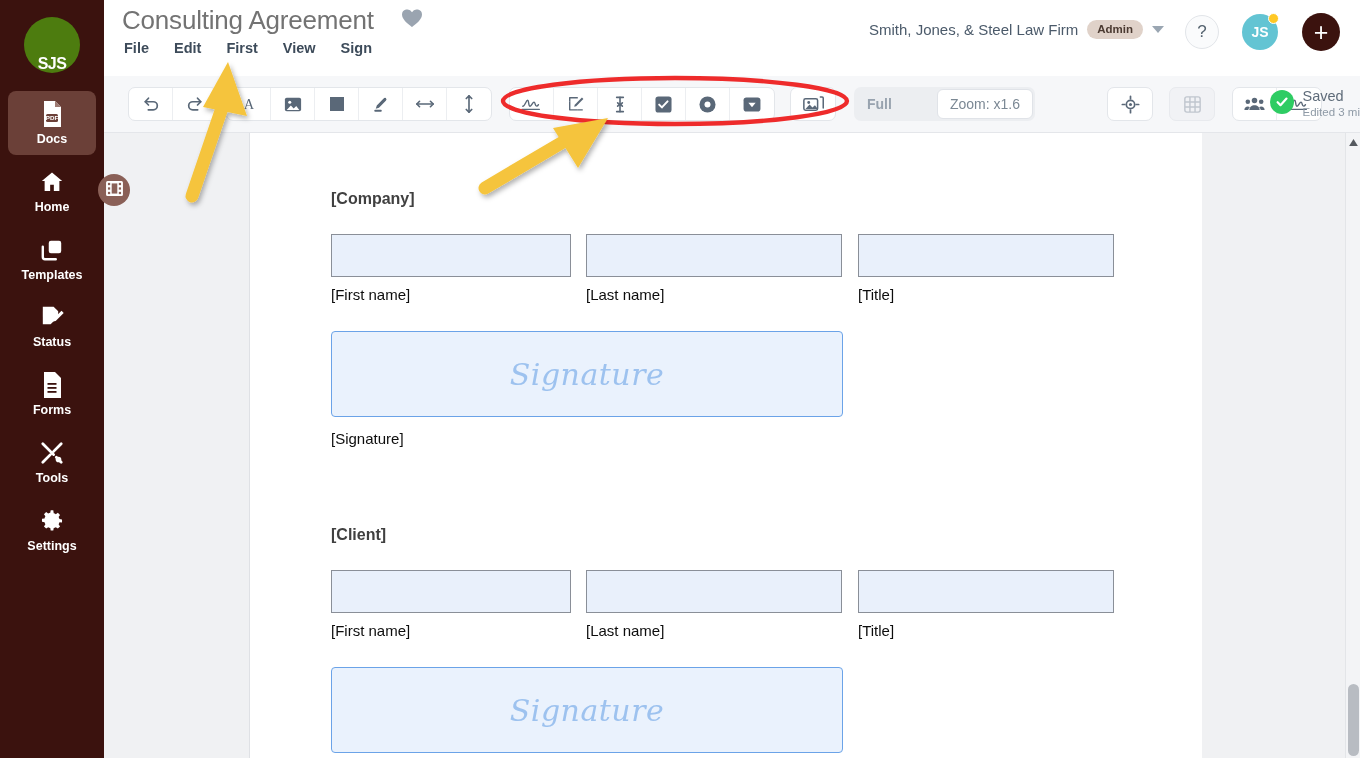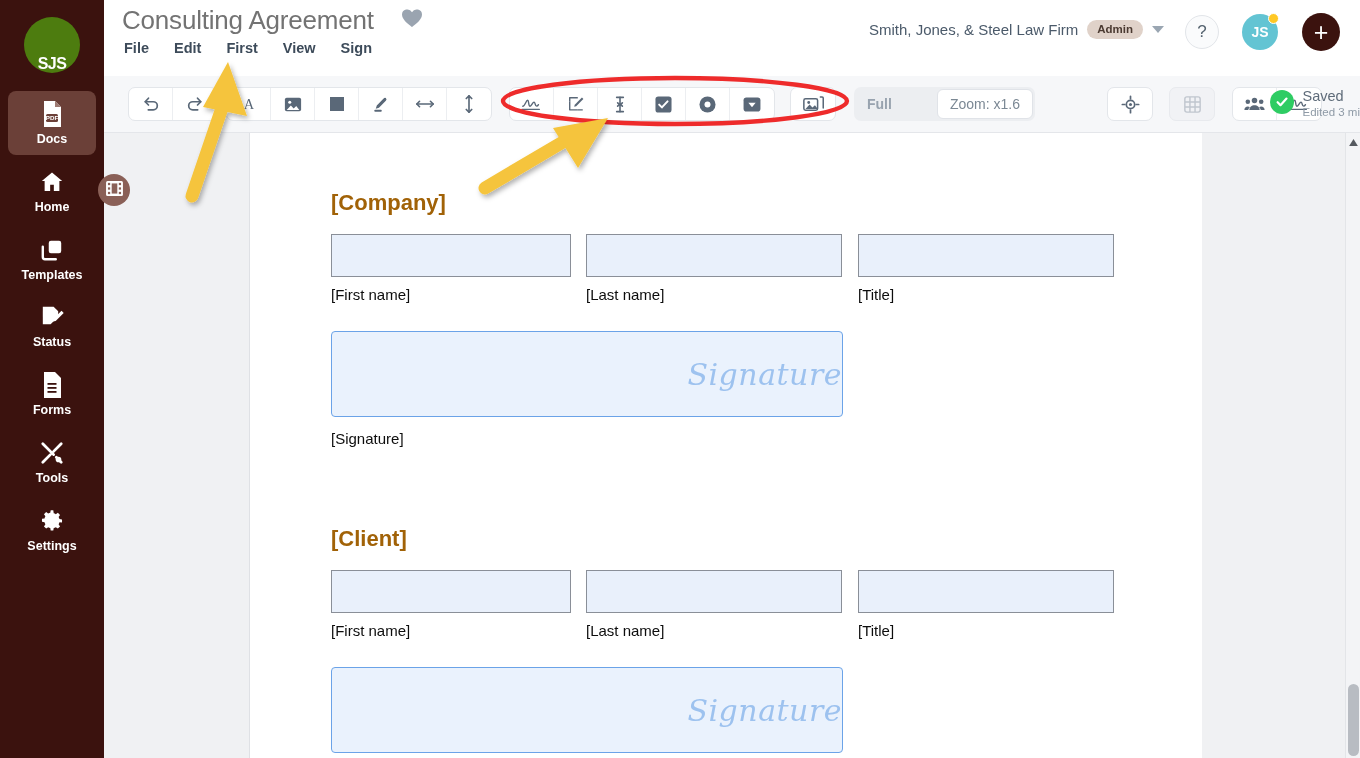--- a/index.html
+++ b/index.html
@@ -163,35 +163,35 @@
     background: #f0f1f3;
     overflow: hidden; z-index: 5;
   }
   #page {
     position: absolute; left: 0; top: 0;
     width: 952px; height: 1000px;
     background: #ffffff;
   }
   .section-title {
     position: absolute;
-    font-size: 22px; font-weight: bold; color: #a16207;
+    font-size: 16px; font-weight: bold; color: #404040;
     font-family: "Liberation Sans", sans-serif;
   }
   .field-box {
     position: absolute;
     background: #e9f0fb; border: 1px solid #8a8f98;
   }
   .field-label {
     position: absolute;
     font-size: 15px; color: #0d0d0d;
   }
   .sig-box {
     position: absolute;
     background: #eaf2fd; border: 1px solid #6ba3e8; border-radius: 4px;
-    display: flex; align-items: center; justify-content: flex-end;
+    display: flex; align-items: center; justify-content: center;
   }
   .sig-text {
     font-family: "DejaVu Serif", serif;
     font-style: italic;
     font-size: 30px; color: #9dc2ef; letter-spacing: 0.5px;
   }
 
   
   #scrollbar {
     position: absolute; right: 0; top: 133px;

